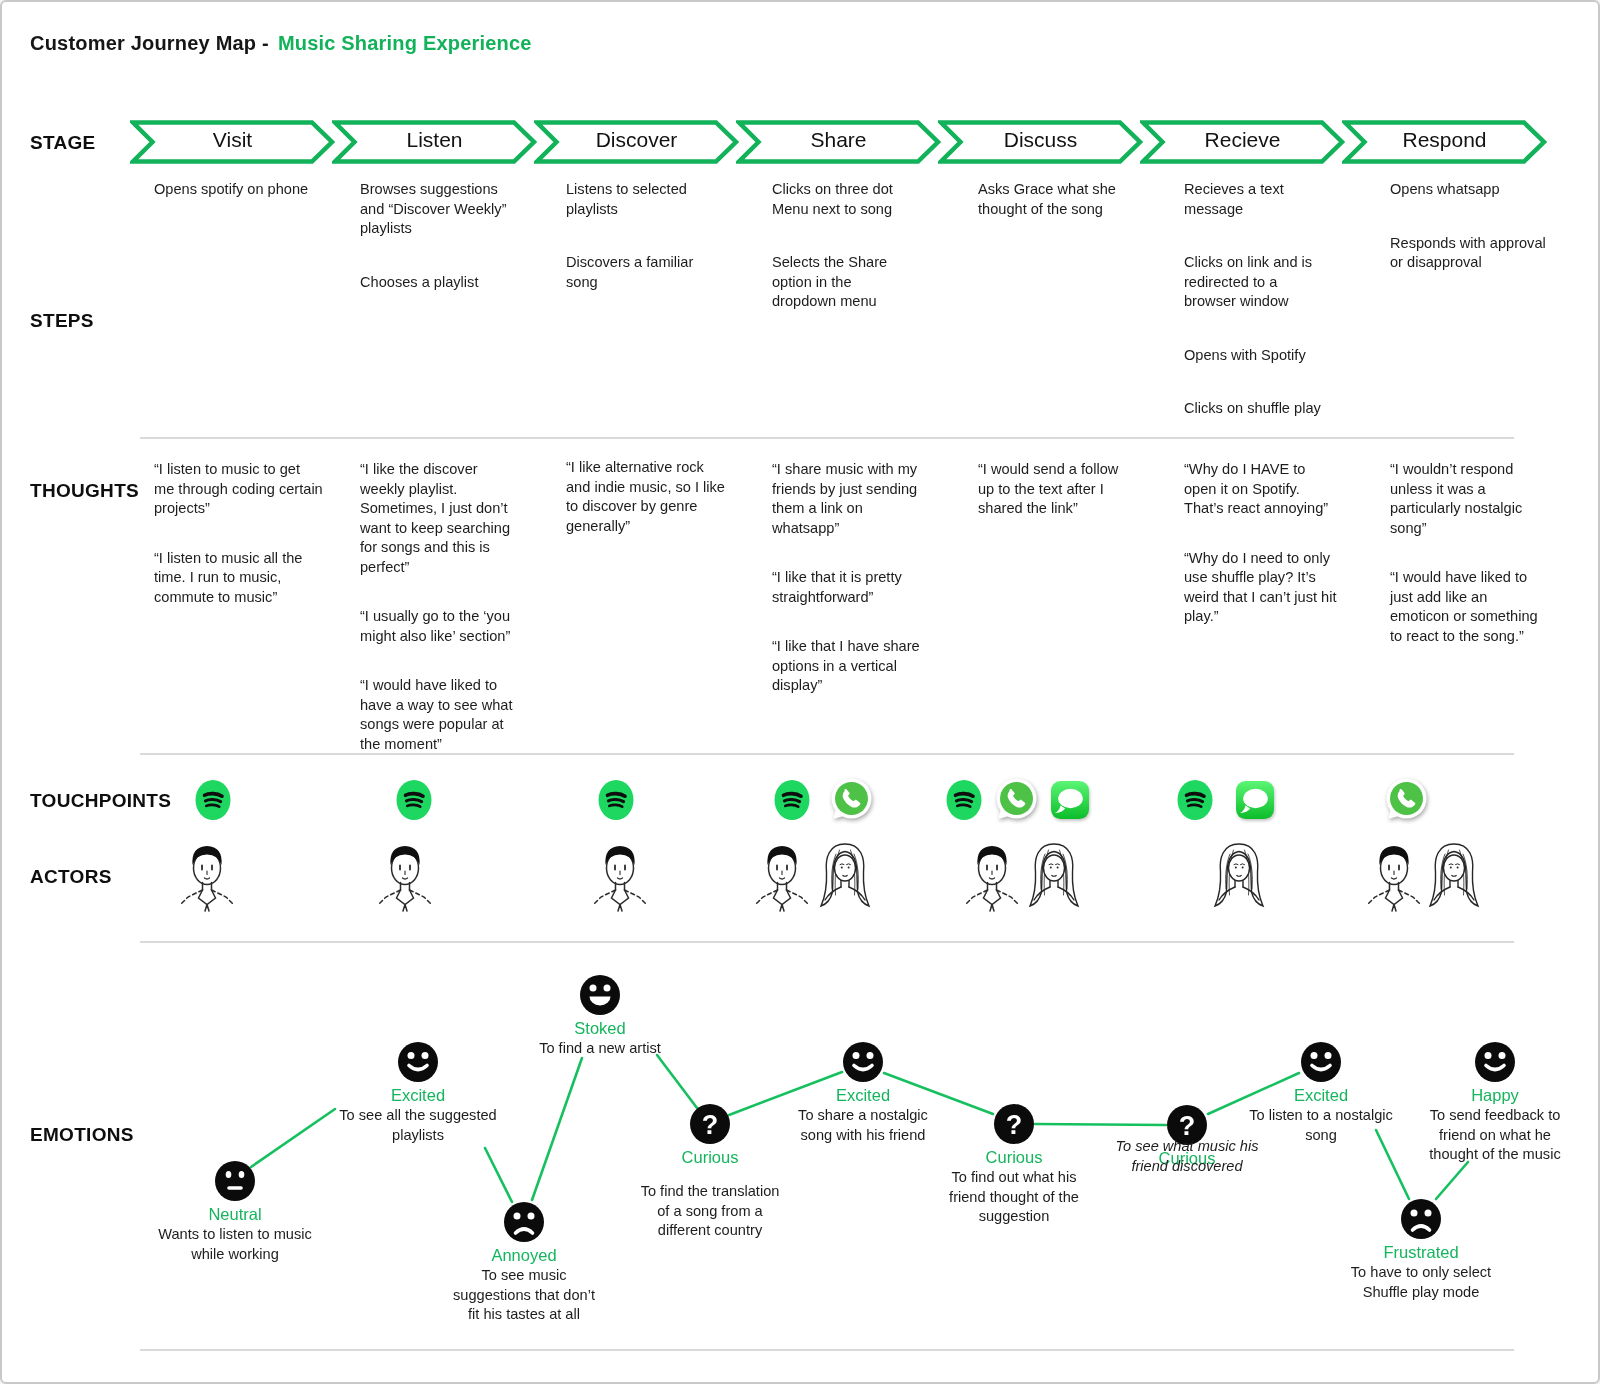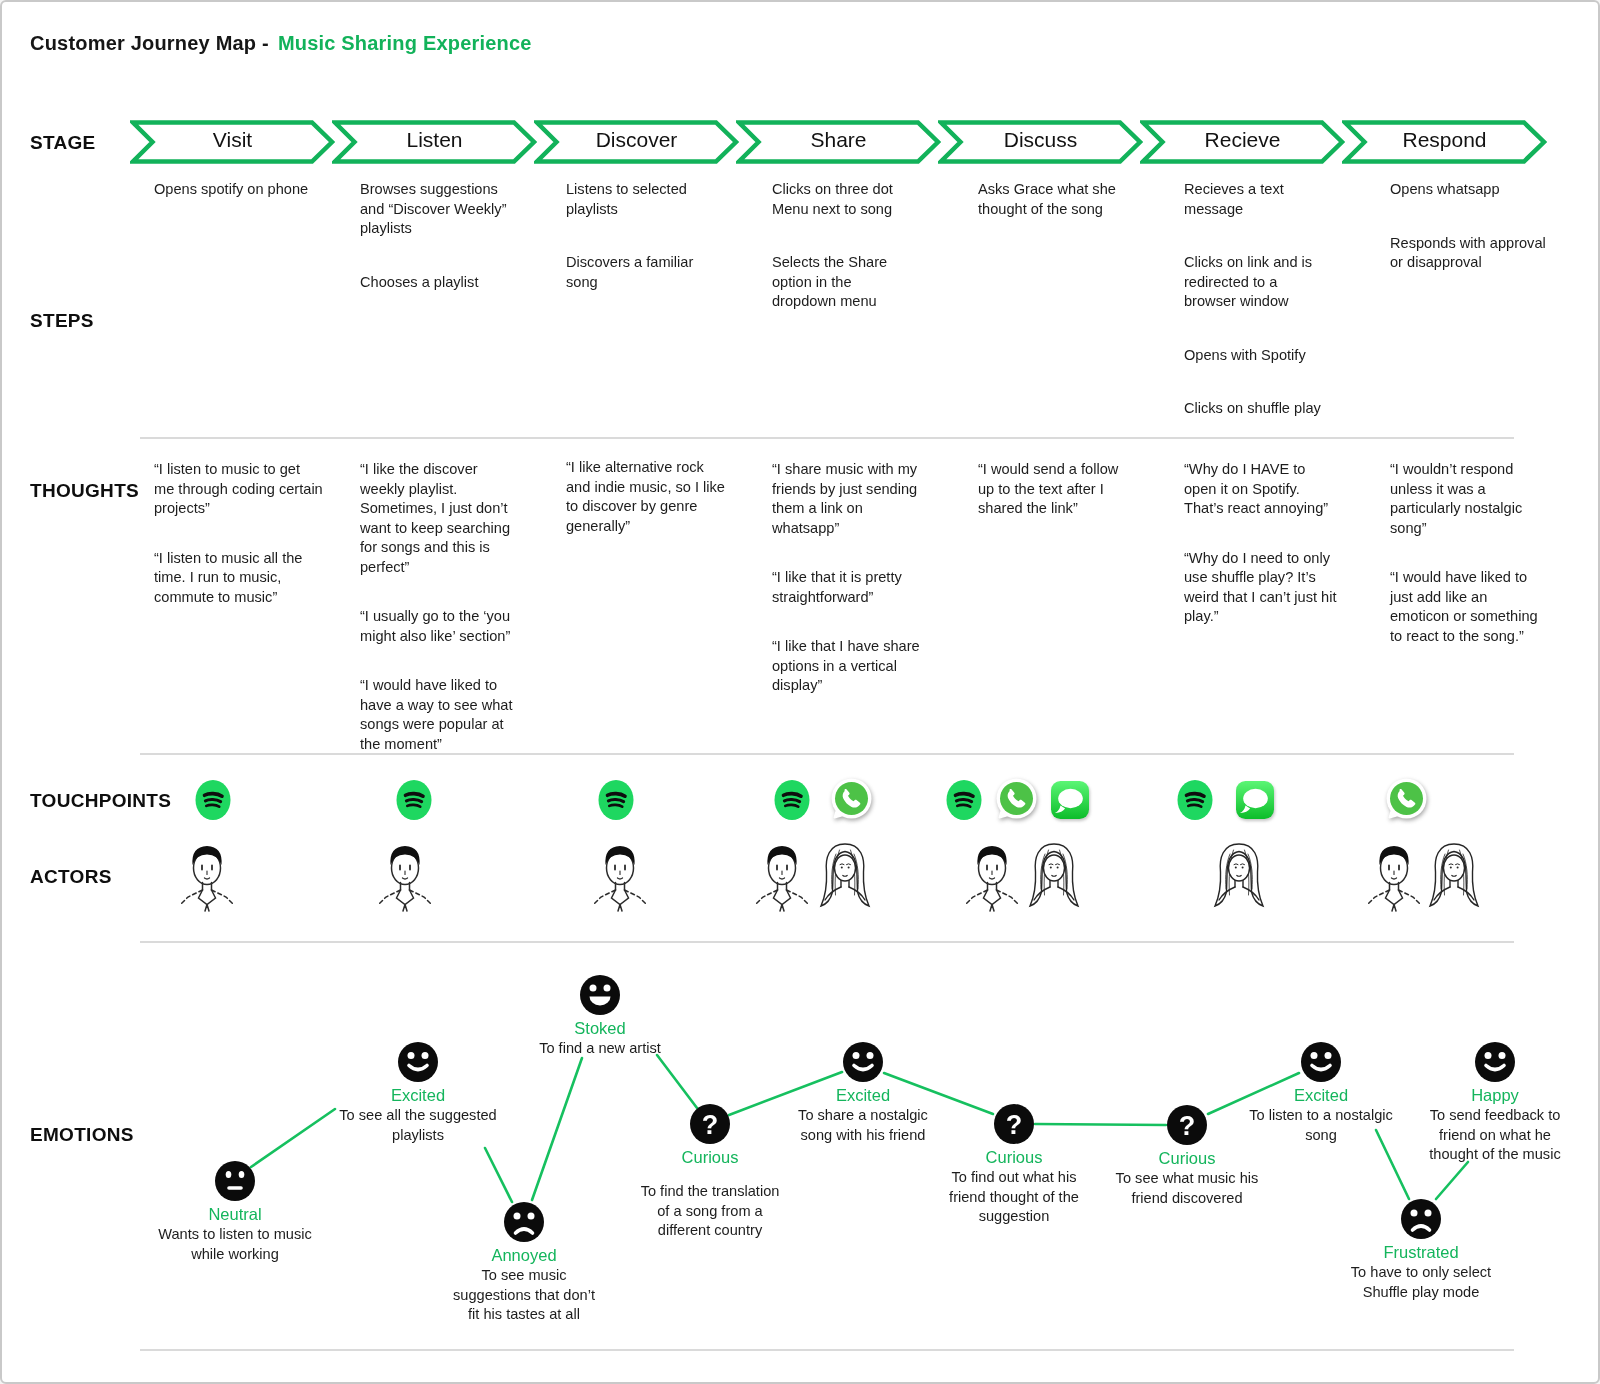--- a/index.html
+++ b/index.html
@@ -584,21 +584,21 @@
         <div class="tline">To share a nostalgic</div>
         <div class="tline">song with his friend</div>
       </div>
       <div class="em-label" style="left: 1012px; top: 1146px;">Curious</div>
       <div class="em-desc" style="left: 1012px; top: 1166px;">
         <div class="tline">To find out what his</div>
         <div class="tline">friend thought of the</div>
         <div class="tline">suggestion</div>
       </div>
       <div class="em-label" style="left: 1185px; top: 1147px;">Curious</div>
-      <div class="em-desc" style="left: 1185px; top: 1167px;">
+      <div class="em-desc" style="left: 1185px; top: 1135px; font-style: italic;">
         <div class="tline">To see what music his</div>
         <div class="tline">friend discovered</div>
       </div>
       <div class="em-label" style="left: 1319px; top: 1084px;">Excited</div>
       <div class="em-desc" style="left: 1319px; top: 1104px;">
         <div class="tline">To listen to a nostalgic</div>
         <div class="tline">song</div>
       </div>
       <div class="em-label" style="left: 1419px; top: 1241px;">Frustrated</div>
       <div class="em-desc" style="left: 1419px; top: 1261px;">

